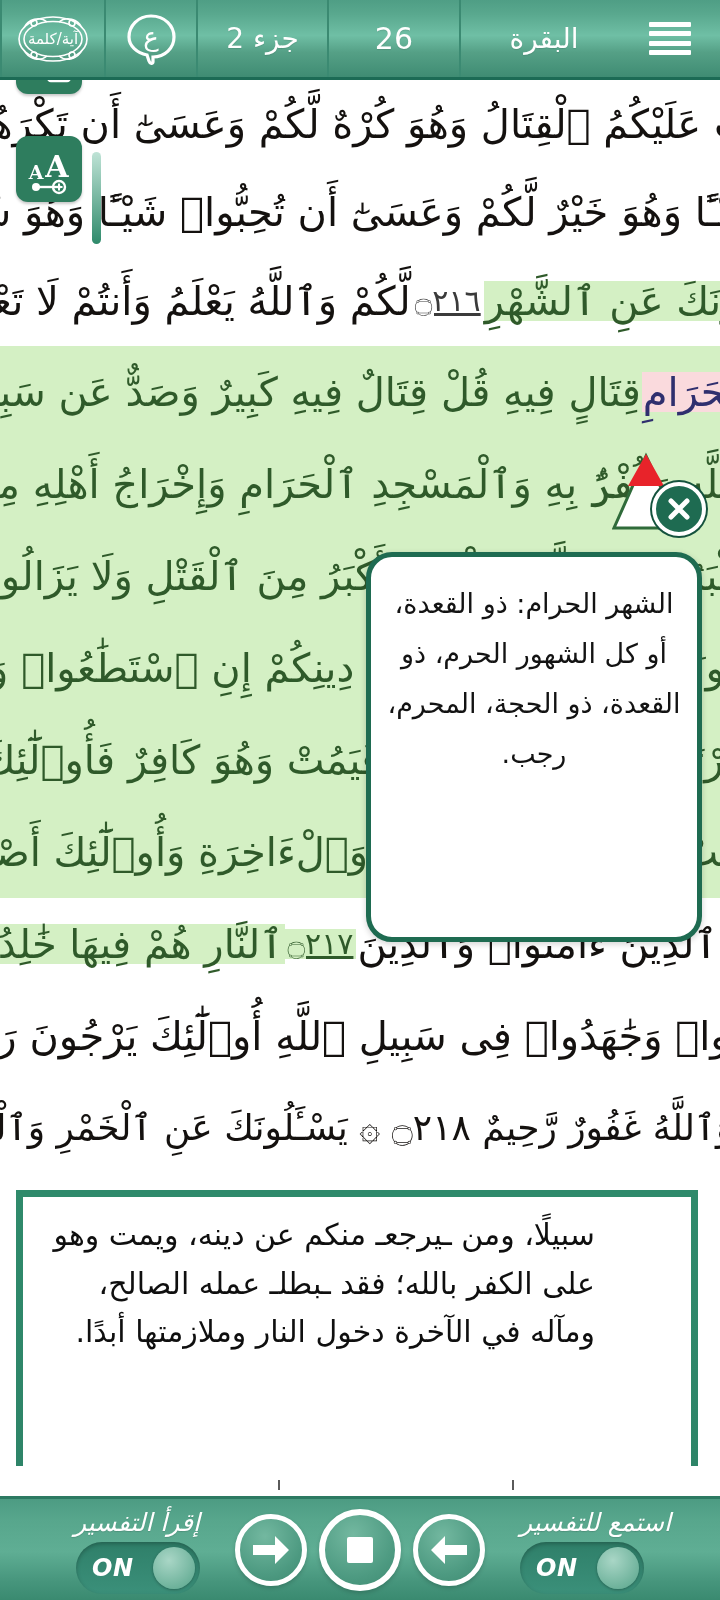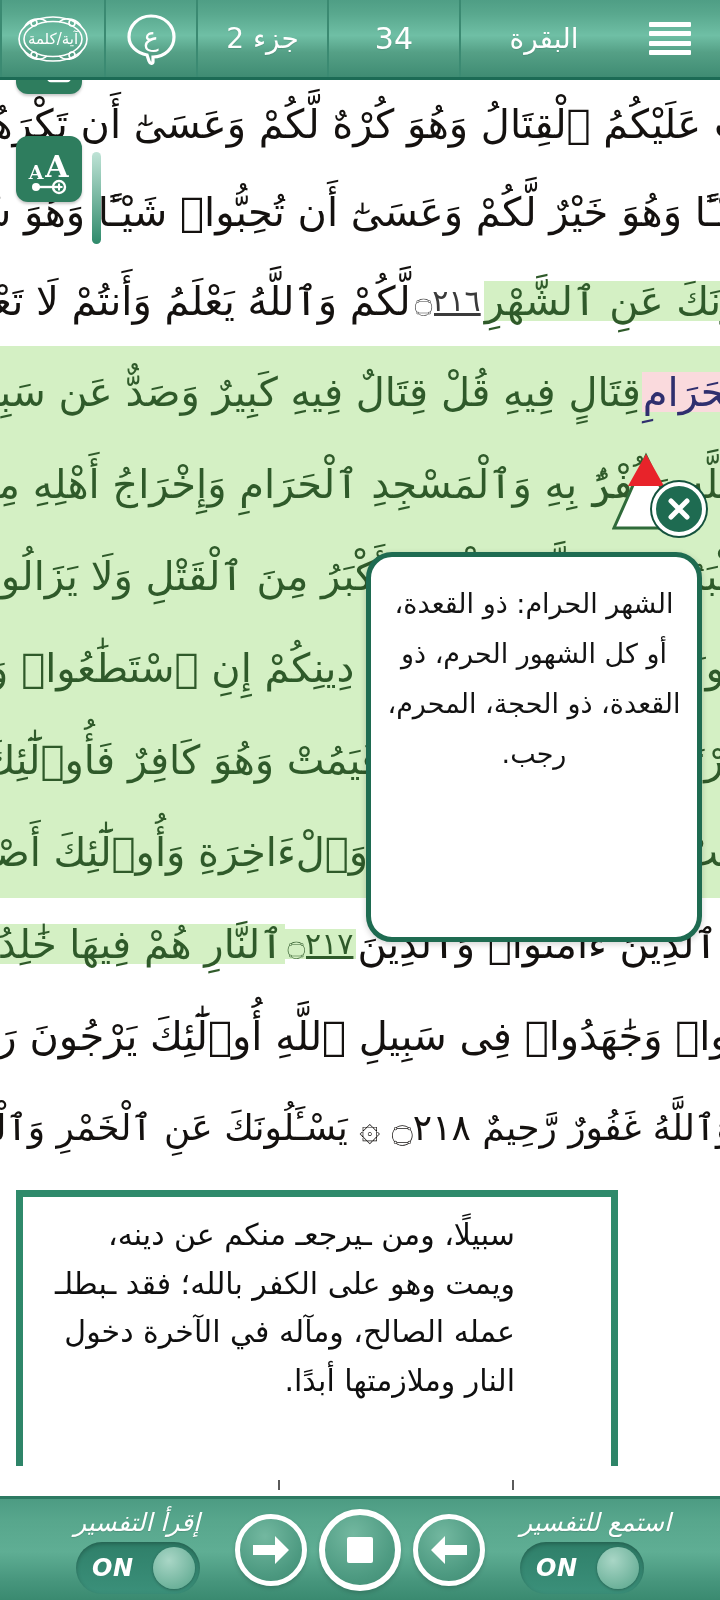--- a/index.html
+++ b/index.html
@@ -200,21 +200,21 @@
     color: #131313;
     text-align: center;
     direction: rtl;
     padding: 0 4px;
   }
 
   
   .tafsir-panel {
     position: absolute;
     left: 16px; top: 1190px;
-    width: 602px; height: 276px;
+    width: 682px; height: 276px;
     background: #ffffff;
     border: 7px solid;
     border-image: linear-gradient(to bottom, #2f8a6b, #2e8468) 1;
     border-radius: 30px 30px 0 0;
     border-bottom: none;
     z-index: 30;
     overflow: hidden;
   }
   .tafsir-inner {
     position: absolute;
@@ -379,21 +379,21 @@
           <text x="28" y="36" font-size="26" fill="#ffffff" stroke="none" text-anchor="middle" font-family="DejaVu Sans, sans-serif">ع</text>
         </svg>
       </div>
     </div>
 
     <div class="topcell tc-juz">
       <span class="top-label">جزء 2</span>
     </div>
 
     <div class="topcell tc-page">
-      <span class="top-label num">34</span>
+      <span class="top-label num">26</span>
     </div>
 
     <div class="topcell tc-surah">
       <span class="top-label">البقرة</span>
     </div>
 
     <div class="topcell tc-menu">
       <div class="hamburger">
         <span></span>
           <span></span>

